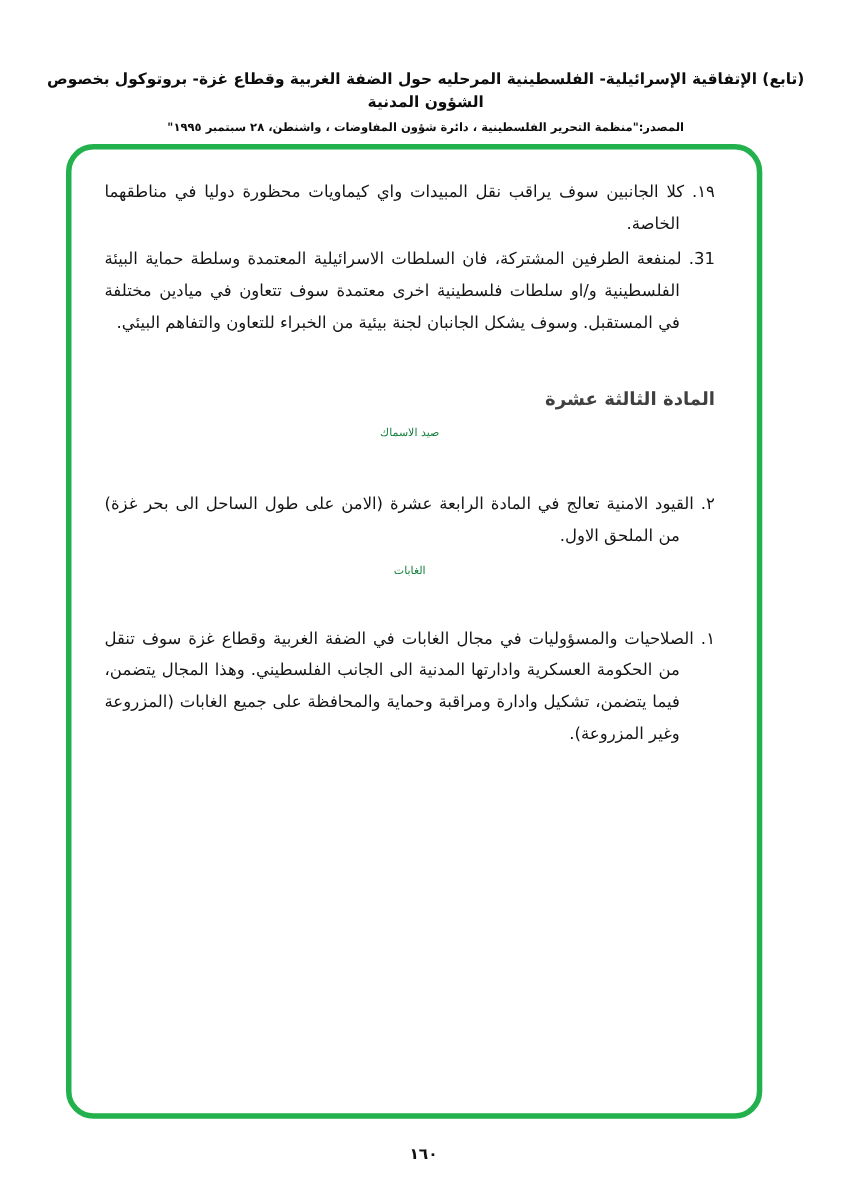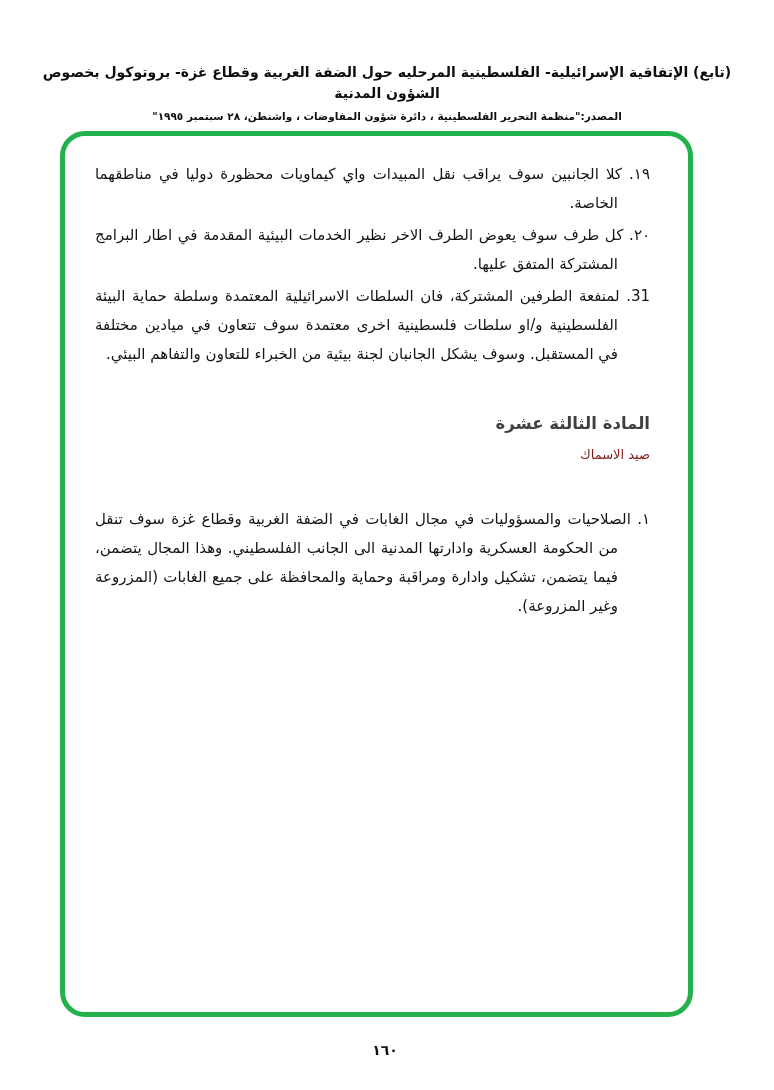--- a/index.html
+++ b/index.html
@@ -68,25 +68,25 @@
     font-size: 16.5px;
     font-weight: bold;
     line-height: 29px;
     margin: 0;
     color: #404040;
     text-align: right;
   }
   .section-13 .article-heading { margin-top: 40px; }
   .section-14 .article-heading { margin-top: 46px; }
   .article-subheading {
-    font-size: 13px;
+    font-size: 10px;
     line-height: 29px;
     margin-top: 2px;
-    text-align: right;
-    color: #7f1d1d;
+    text-align: center;
+    color: #15803d;
   }
   .section-13 .items { margin-top: 36px; }
   .section-14 .items { margin-top: 32px; }
 
   
   .doc-footer {
     position: absolute;
     top: 1042px;
     left: 0;
     right: 4px;
@@ -109,37 +109,38 @@
 
   <div class="doc-box">
     <div class="doc-content">
 
       <div class="items continued">
         <div class="item">
           <span class="num">١٩.</span>
           <span>كلا الجانبين سوف يراقب نقل المبيدات واي كيماويات محظورة دوليا في مناطقهما الخاصة.</span>
         </div>
         <div class="item">
-          <span class="num">٢٠.</span>
-          <span>كل طرف سوف يعوض الطرف الاخر نظير الخدمات البيئية المقدمة في اطار البرامج المشتركة المتفق عليها.</span>
-        </div>
-        <div class="item">
           <span class="num">31.</span>
           <span>لمنفعة الطرفين المشتركة، فان السلطات الاسرائيلية المعتمدة وسلطة حماية البيئة الفلسطينية و/او سلطات فلسطينية اخرى معتمدة سوف تتعاون في ميادين مختلفة في المستقبل. وسوف يشكل الجانبان لجنة بيئية من الخبراء للتعاون والتفاهم البيئي.</span>
         </div>
       </div>
 
       <section class="section-13">
         <h2 class="article-heading">المادة الثالثة عشرة</h2>
         <div class="article-subheading">صيد الاسماك</div>
         <div class="items">
+          <div class="item">
+            <span class="num">٢.</span>
+            <span>القيود الامنية تعالج في المادة الرابعة عشرة (الامن على طول الساحل الى بحر غزة) من الملحق الاول.</span>
+          </div>
         </div>
       </section>
 
       <section class="section-14">
+        <div class="article-subheading">الغابات</div>
         <div class="items">
           <div class="item">
             <span class="num">١.</span>
             <span>الصلاحيات والمسؤوليات في مجال الغابات في الضفة الغربية وقطاع غزة سوف تنقل من الحكومة العسكرية وادارتها المدنية الى الجانب الفلسطيني. وهذا المجال يتضمن، فيما يتضمن، تشكيل وادارة ومراقبة وحماية والمحافظة على جميع الغابات (المزروعة وغير المزروعة).</span>
           </div>
         </div>
       </section>
 
     </div>
   </div>

